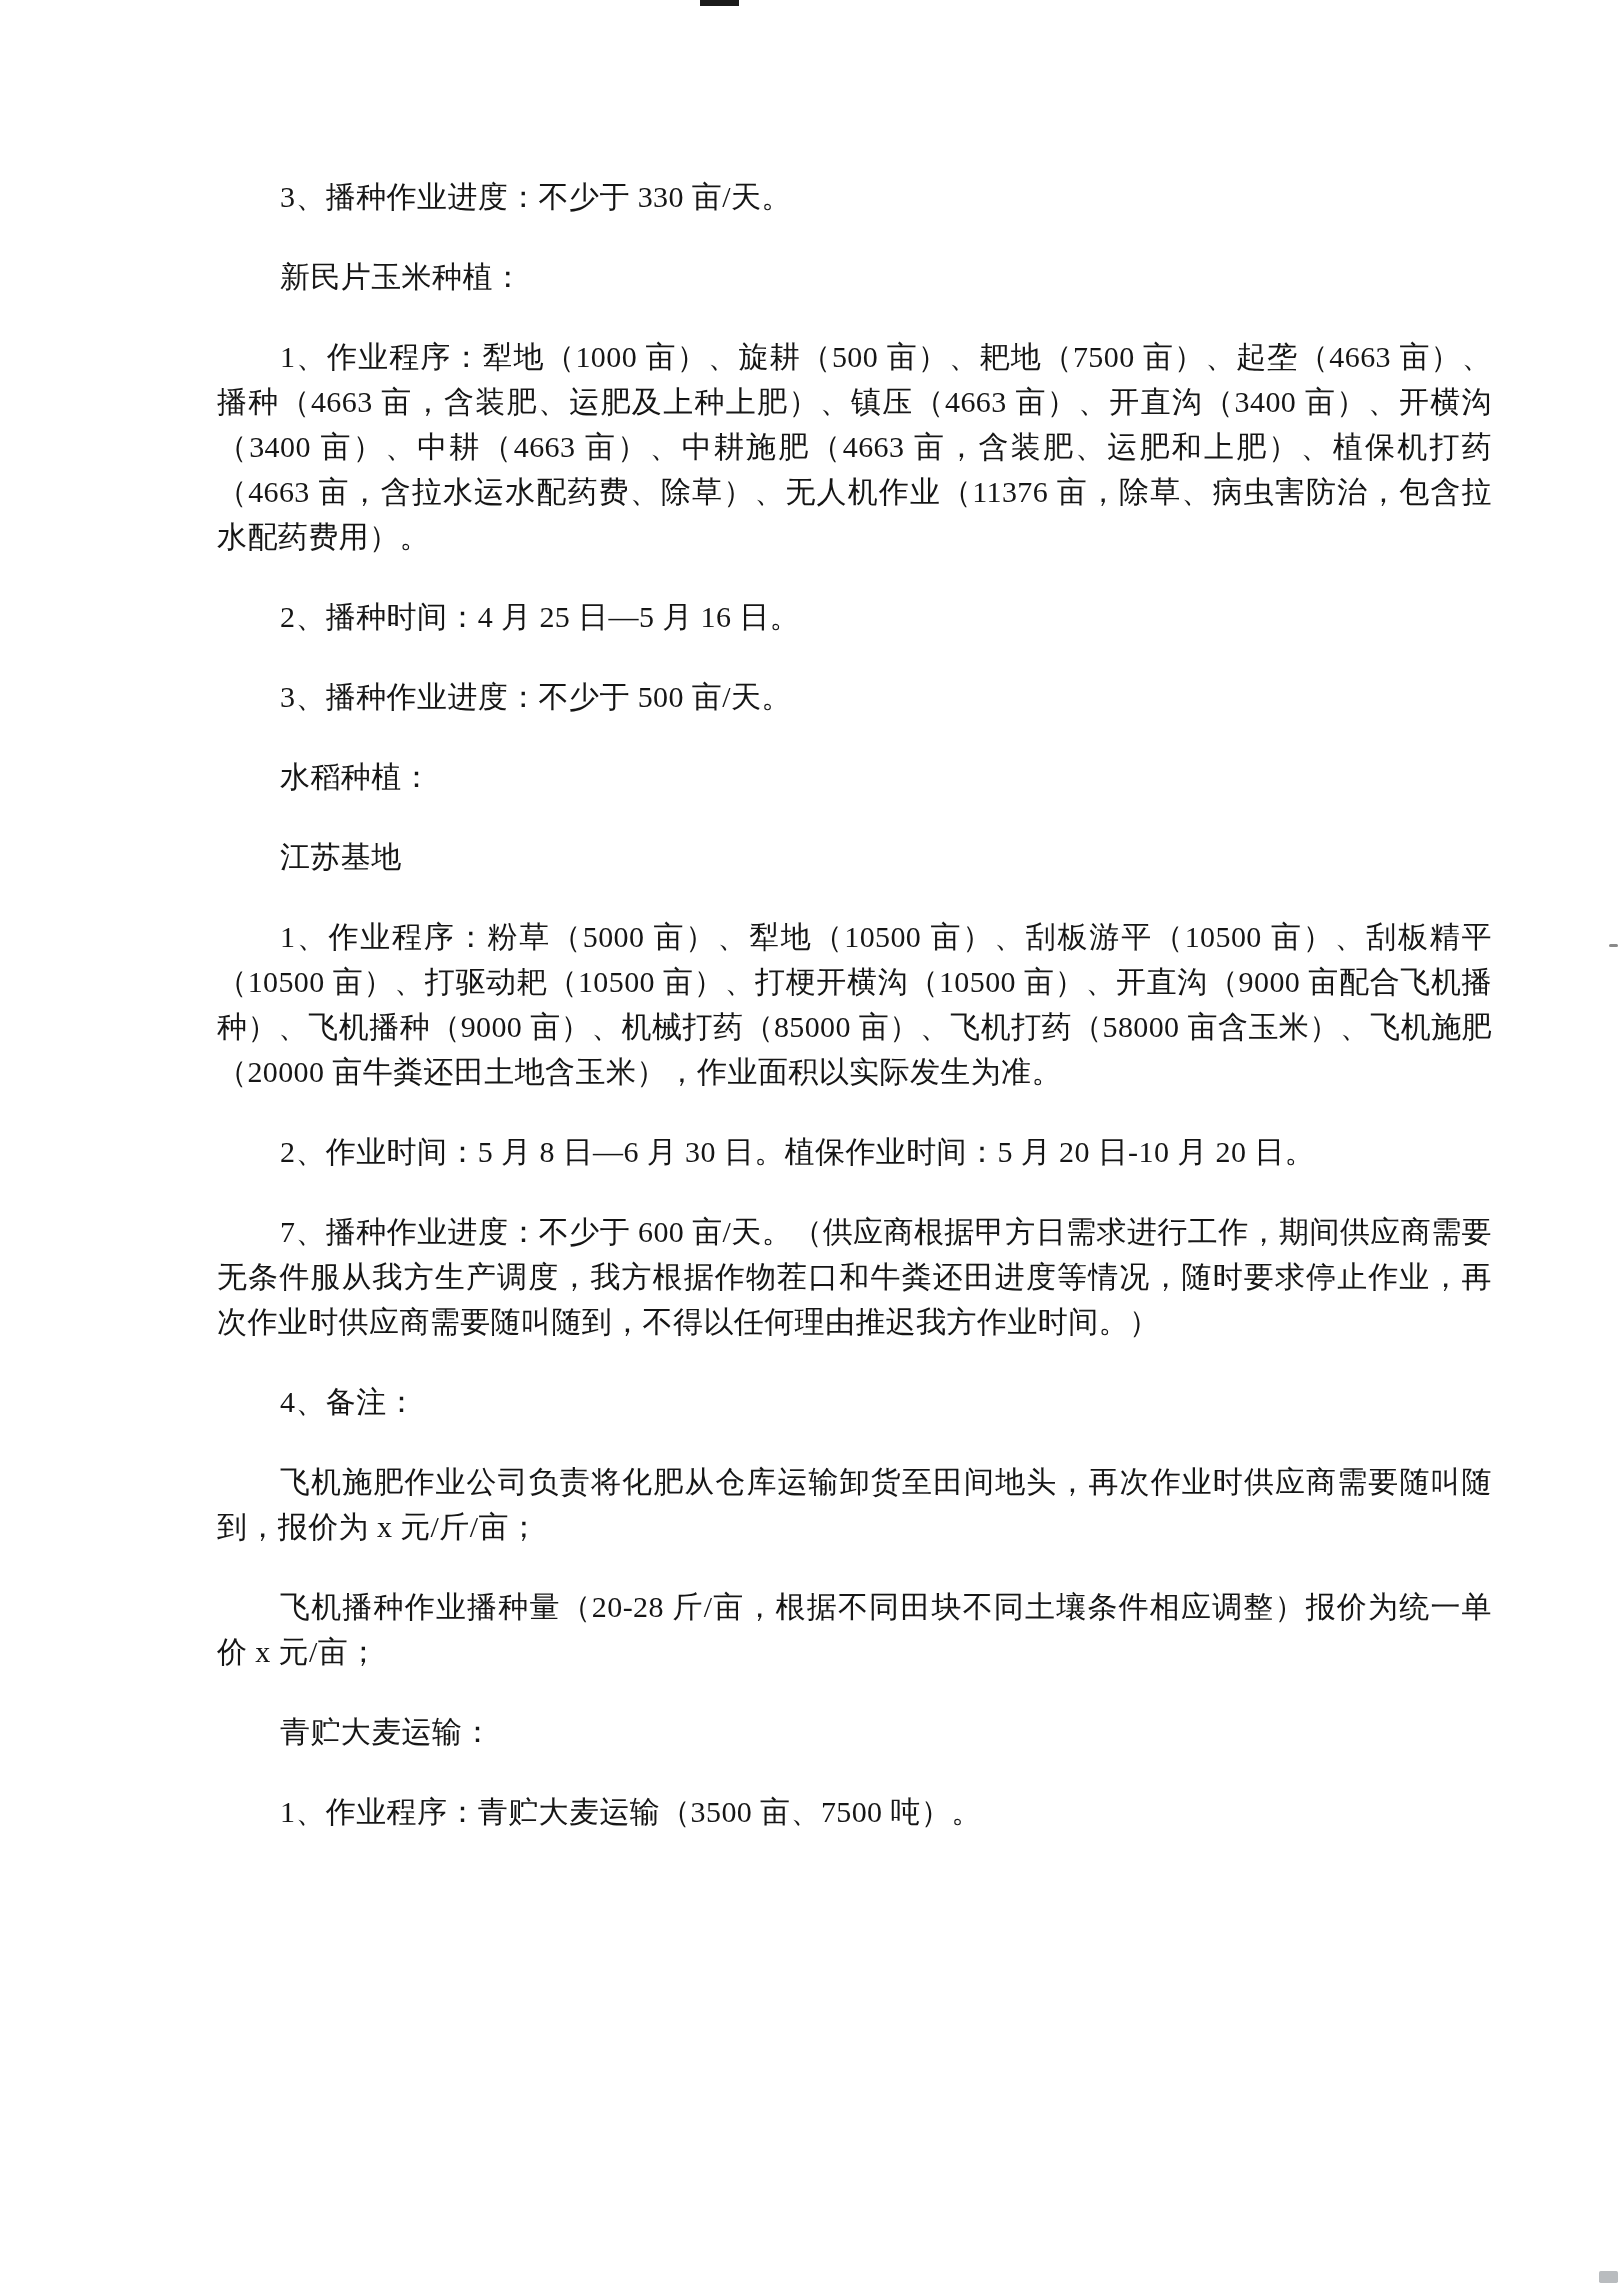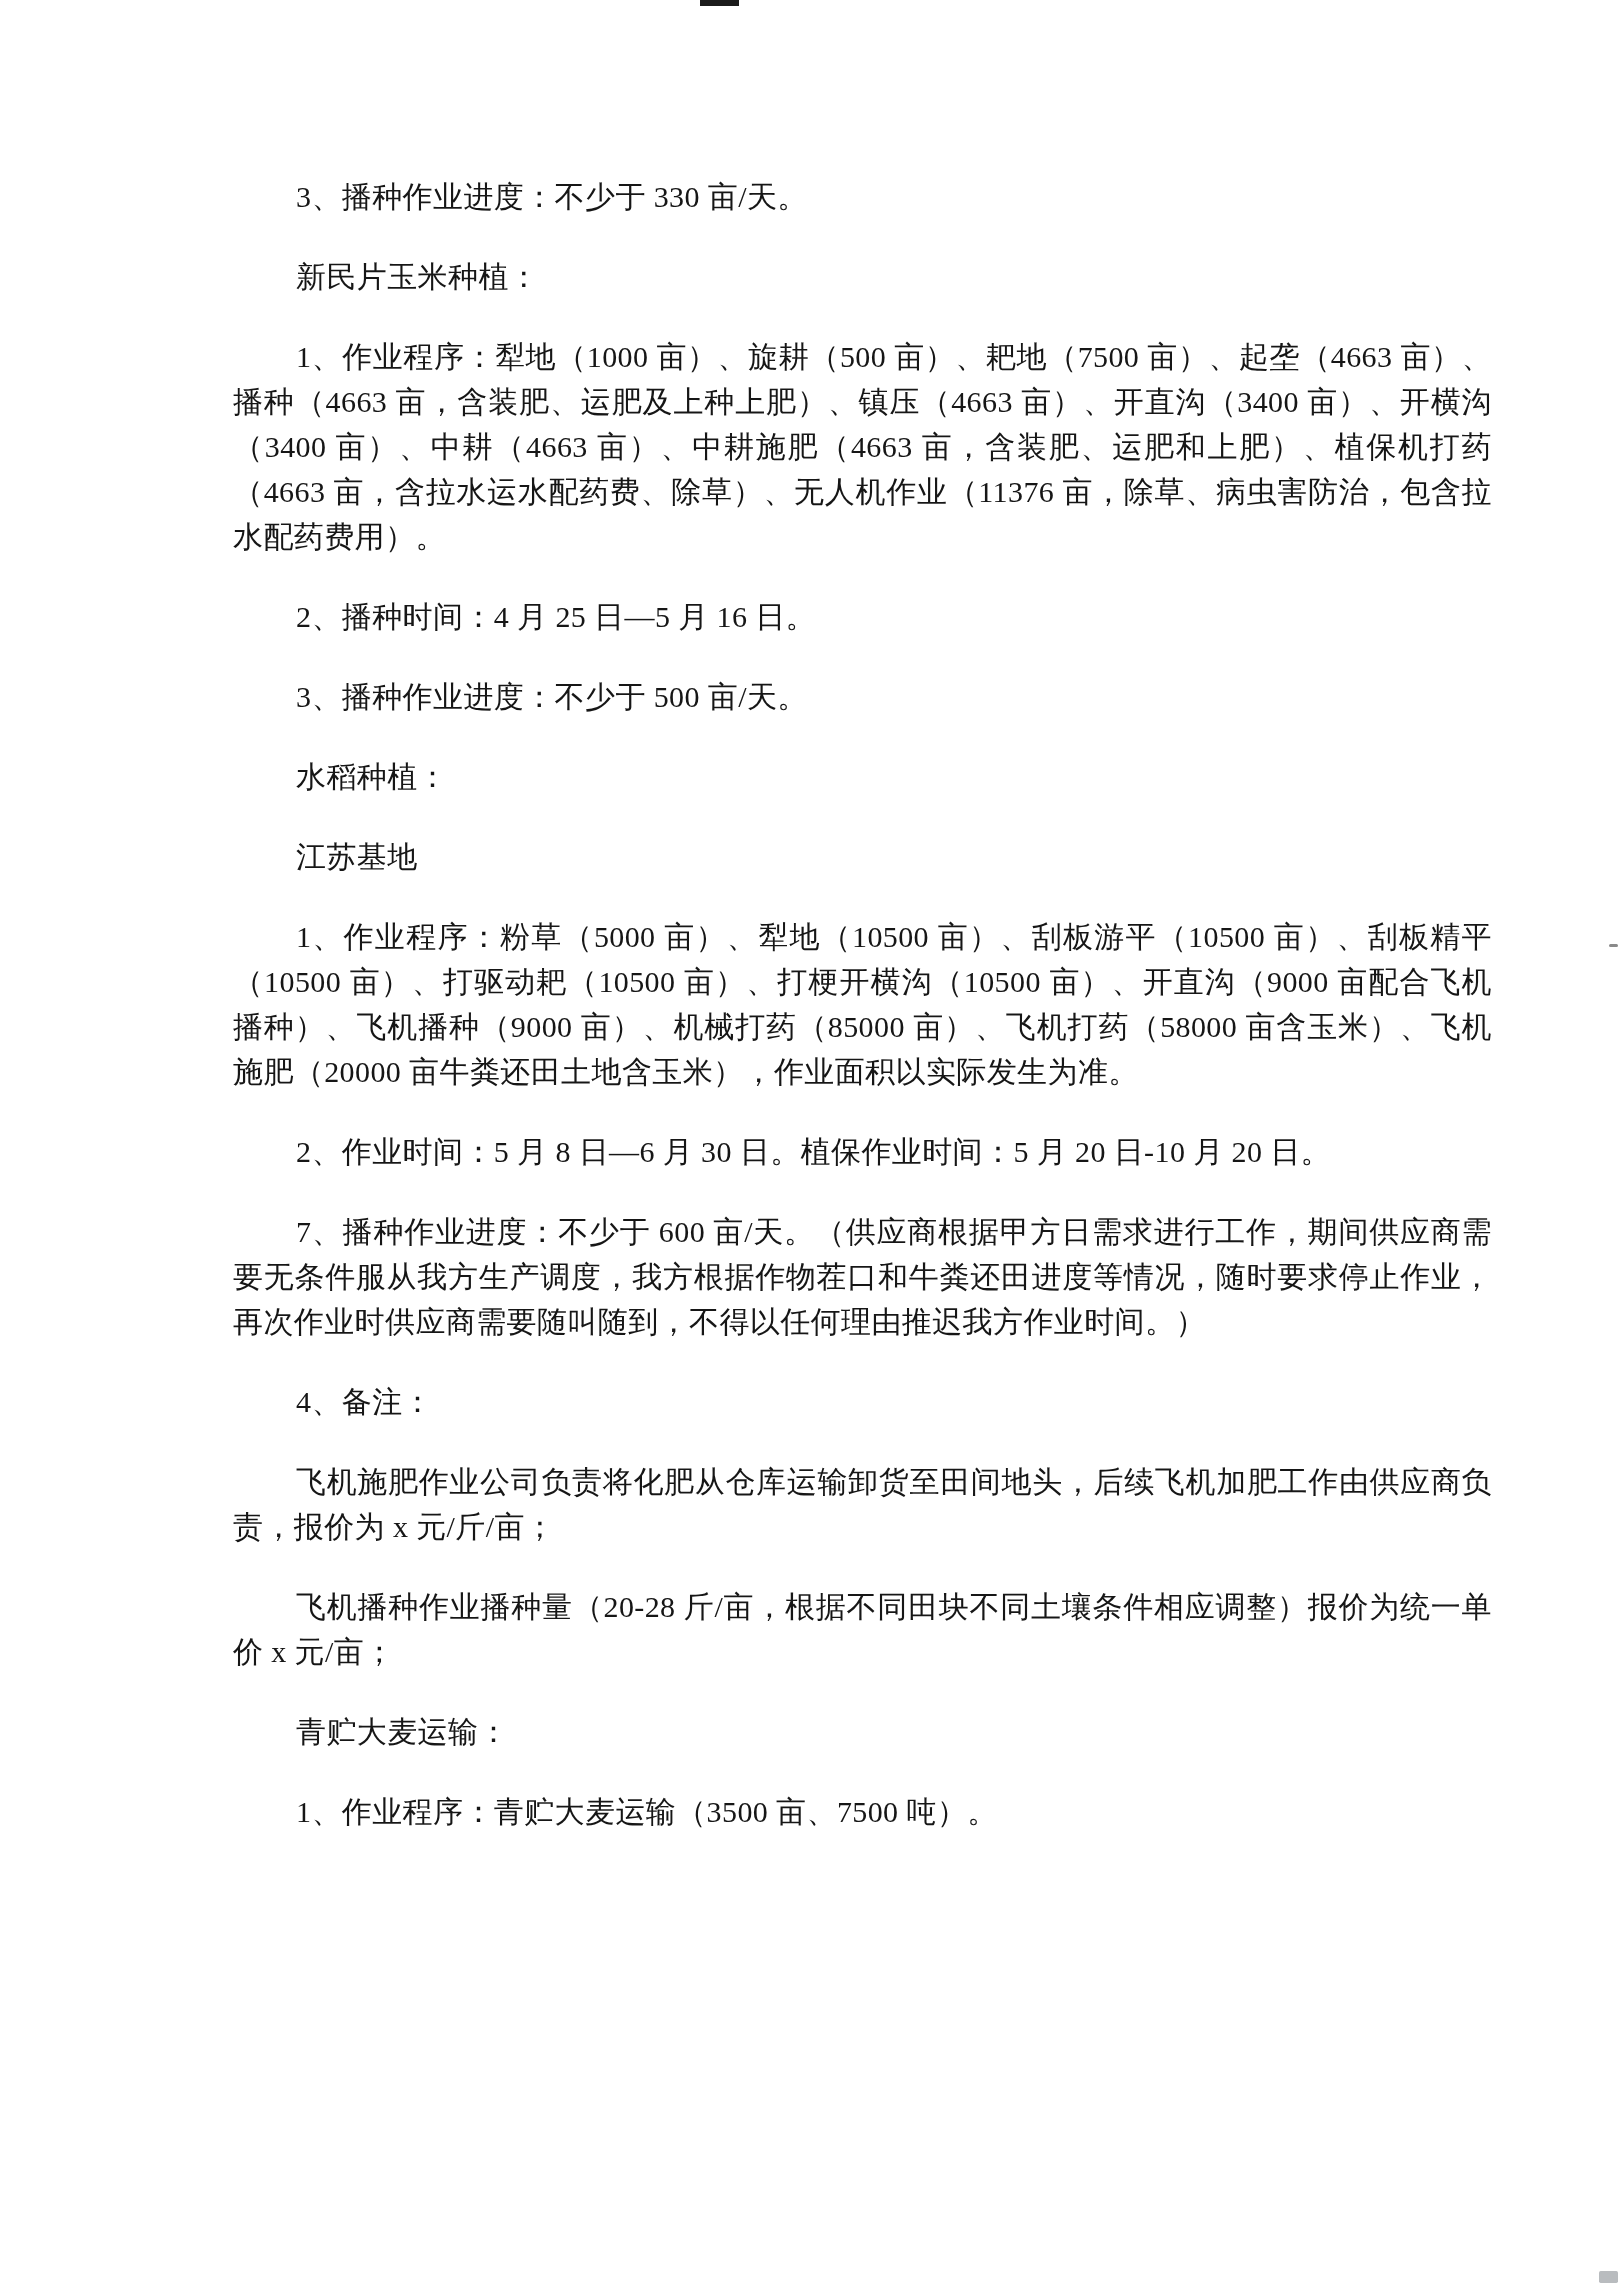--- a/index.html
+++ b/index.html
@@ -19,21 +19,21 @@
     position: absolute;
     top: 174px;
     left: 217px;
     width: 1275px;
     color: #161616;
     font-size: 30px;
     line-height: 45px;
     letter-spacing: 0.4px;
   }
   .doc-body p {
-    margin: 0 0 35px 16px;
+    margin: 0 0 35px 0;
     text-indent: 63px;
     text-align: justify;
     text-justify: inter-ideograph;
   }
   
   .artifact {
     position: absolute;
     background: #2a2a2a;
   }
   .artifact-top {
@@ -63,20 +63,20 @@
     <p>新民片玉米种植：</p>
     <p>1、作业程序：犁地（1000 亩）、旋耕（500 亩）、耙地（7500 亩）、起垄（4663 亩）、播种（4663 亩，含装肥、运肥及上种上肥）、镇压（4663 亩）、开直沟（3400 亩）、开横沟（3400 亩）、中耕（4663 亩）、中耕施肥（4663 亩，含装肥、运肥和上肥）、植保机打药（4663 亩，含拉水运水配药费、除草）、无人机作业（11376 亩，除草、病虫害防治，包含拉水配药费用）。</p>
     <p>2、播种时间：4 月 25 日—5 月 16 日。</p>
     <p>3、播种作业进度：不少于 500 亩/天。</p>
     <p>水稻种植：</p>
     <p>江苏基地</p>
     <p>1、作业程序：粉草（5000 亩）、犁地（10500 亩）、刮板游平（10500 亩）、刮板精平（10500 亩）、打驱动耙（10500 亩）、打梗开横沟（10500 亩）、开直沟（9000 亩配合飞机播种）、飞机播种（9000 亩）、机械打药（85000 亩）、飞机打药（58000 亩含玉米）、飞机施肥（20000 亩牛粪还田土地含玉米），作业面积以实际发生为准。</p>
     <p>2、作业时间：5 月 8 日—6 月 30 日。植保作业时间：5 月 20 日-10 月 20 日。</p>
     <p>7、播种作业进度：不少于 600 亩/天。（供应商根据甲方日需求进行工作，期间供应商需要无条件服从我方生产调度，我方根据作物茬口和牛粪还田进度等情况，随时要求停止作业，再次作业时供应商需要随叫随到，不得以任何理由推迟我方作业时间。）</p>
     <p>4、备注：</p>
-    <p>飞机施肥作业公司负责将化肥从仓库运输卸货至田间地头，后续飞机加肥工作由供应商负责，报价为 x 元/斤/亩；</p>
+    <p>飞机施肥作业公司负责将化肥从仓库运输卸货至田间地头，再次作业时供应商需要随叫随到，报价为 x 元/斤/亩；</p>
     <p>飞机播种作业播种量（20-28 斤/亩，根据不同田块不同土壤条件相应调整）报价为统一单价 x 元/亩；</p>
     <p>青贮大麦运输：</p>
     <p>1、作业程序：青贮大麦运输（3500 亩、7500 吨）。</p>
   </div>
 
 </div>
 
 
 </body></html>

